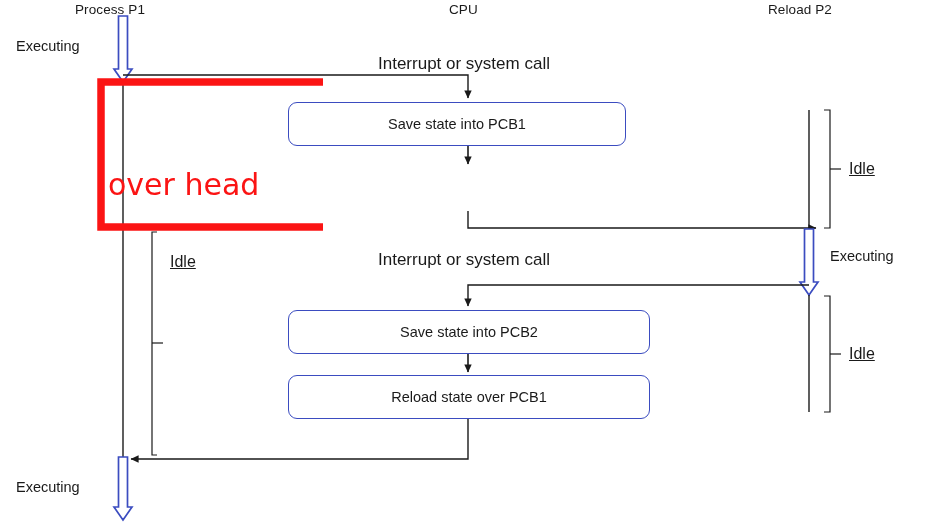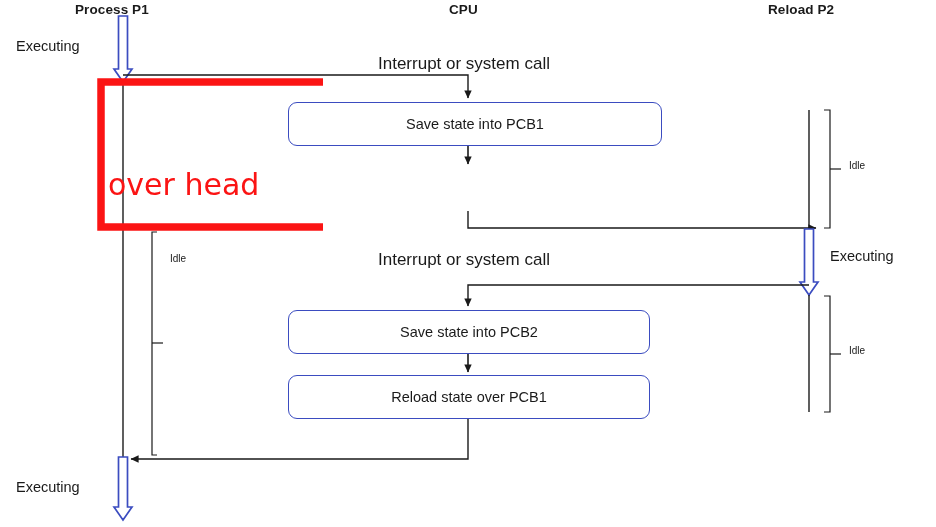--- a/index.html
+++ b/index.html
@@ -4,23 +4,23 @@
 <style>
   html,body{margin:0;padding:0;background:#ffffff;}
   body{width:936px;height:527px;overflow:hidden;
        font-family:"Liberation Sans","DejaVu Sans",sans-serif;
        -webkit-font-smoothing:antialiased;}
   #stage{position:relative;width:936px;height:527px;background:#fff;}
 
   svg#diagram{position:absolute;left:0;top:0;width:936px;height:527px;}
 
   .lbl{position:absolute;white-space:nowrap;color:#1a1a1a;}
-  .col-head{font-weight:bold;font-size:13.5px;letter-spacing:.1px;}
+  .col-head{font-weight:normal;font-size:13.5px;letter-spacing:.1px;}
   .state-lbl{font-size:14.5px;}
-  .idle-lbl{font-size:10px;}
+  .idle-lbl{font-size:16px;text-decoration:underline;}
   .flow-lbl{font-size:17px;}
   .box-lbl{position:absolute;font-size:14.5px;color:#1a1a1a;
            width:100%;text-align:center;white-space:nowrap;}
 
   .pbox{position:absolute;border:1.6px solid #3b4cc0;border-radius:9px;
         background:#ffffff;box-sizing:border-box;}
   .pbox .inner{position:absolute;left:0;right:0;top:50%;
                transform:translateY(-50%);}
 
   .ann-text{position:absolute;color:#fb1414;white-space:nowrap;
@@ -111,21 +111,21 @@
   <div class="lbl idle-lbl" style="left:170px;top:253px;">Idle</div>
   <div class="lbl state-lbl" style="left:16px;top:479px;">Executing</div>
 
   <div class="lbl idle-lbl" style="left:849px;top:160px;">Idle</div>
   <div class="lbl state-lbl" style="left:830px;top:248px;">Executing</div>
   <div class="lbl idle-lbl" style="left:849px;top:345px;">Idle</div>
 
   <div class="lbl flow-lbl" style="left:378px;top:54px;">Interrupt or system call</div>
   <div class="lbl flow-lbl" style="left:378px;top:250px;">Interrupt or system call</div>
 
-  <div class="pbox" style="left:288px;top:102px;width:374px;height:44px;">
+  <div class="pbox" style="left:288px;top:102px;width:338px;height:44px;">
     <div class="inner">
         <span class="box-lbl" style="position:static;display:block;">Save state into PCB1</span>
       </div>
   </div>
 
 
   <div class="pbox" style="left:288px;top:310px;width:362px;height:44px;">
     <div class="inner">
         <span class="box-lbl" style="position:static;display:block;">Save state into PCB2</span>
       </div>

